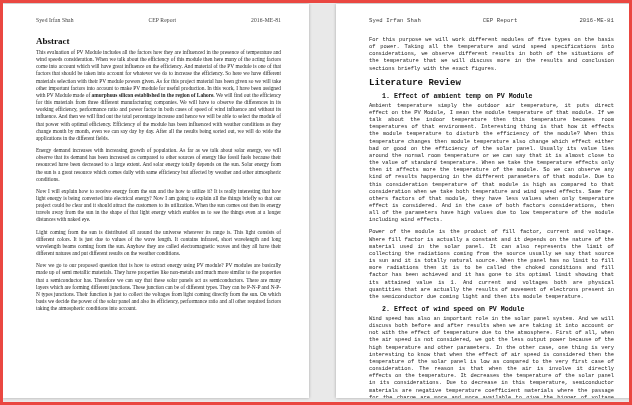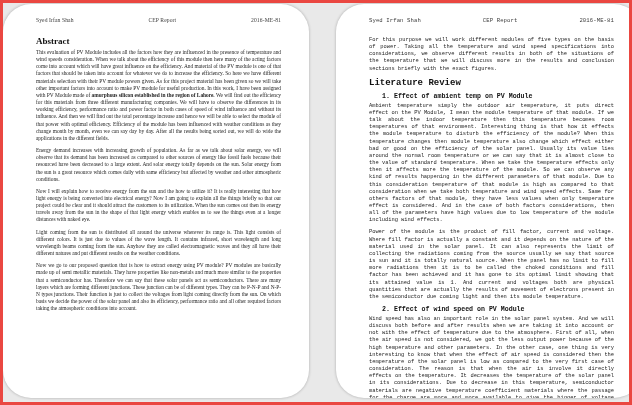--- a/index.html
+++ b/index.html
@@ -16,21 +16,20 @@
   }
   .page {
     flex: 0 0 auto;
     width: 306px;
     height: 394px;
     margin-top: 1px;
     background: #ffffff;
     box-shadow: 0 0 3px rgba(0,0,0,0.28);
     padding: 13px 28px 0 33px;
     overflow: hidden;
-    border-radius: 28px;
   }
   .page-left { margin-left: 0; }
   .page-right { margin-left: 27px; font-family: Liberation Mono, monospace; }
   .page-header {
     display: flex;
     justify-content: space-between;
     align-items: baseline;
     font-size: 5.6px;
     color: #3c3c3c;
     margin-bottom: 13px;

